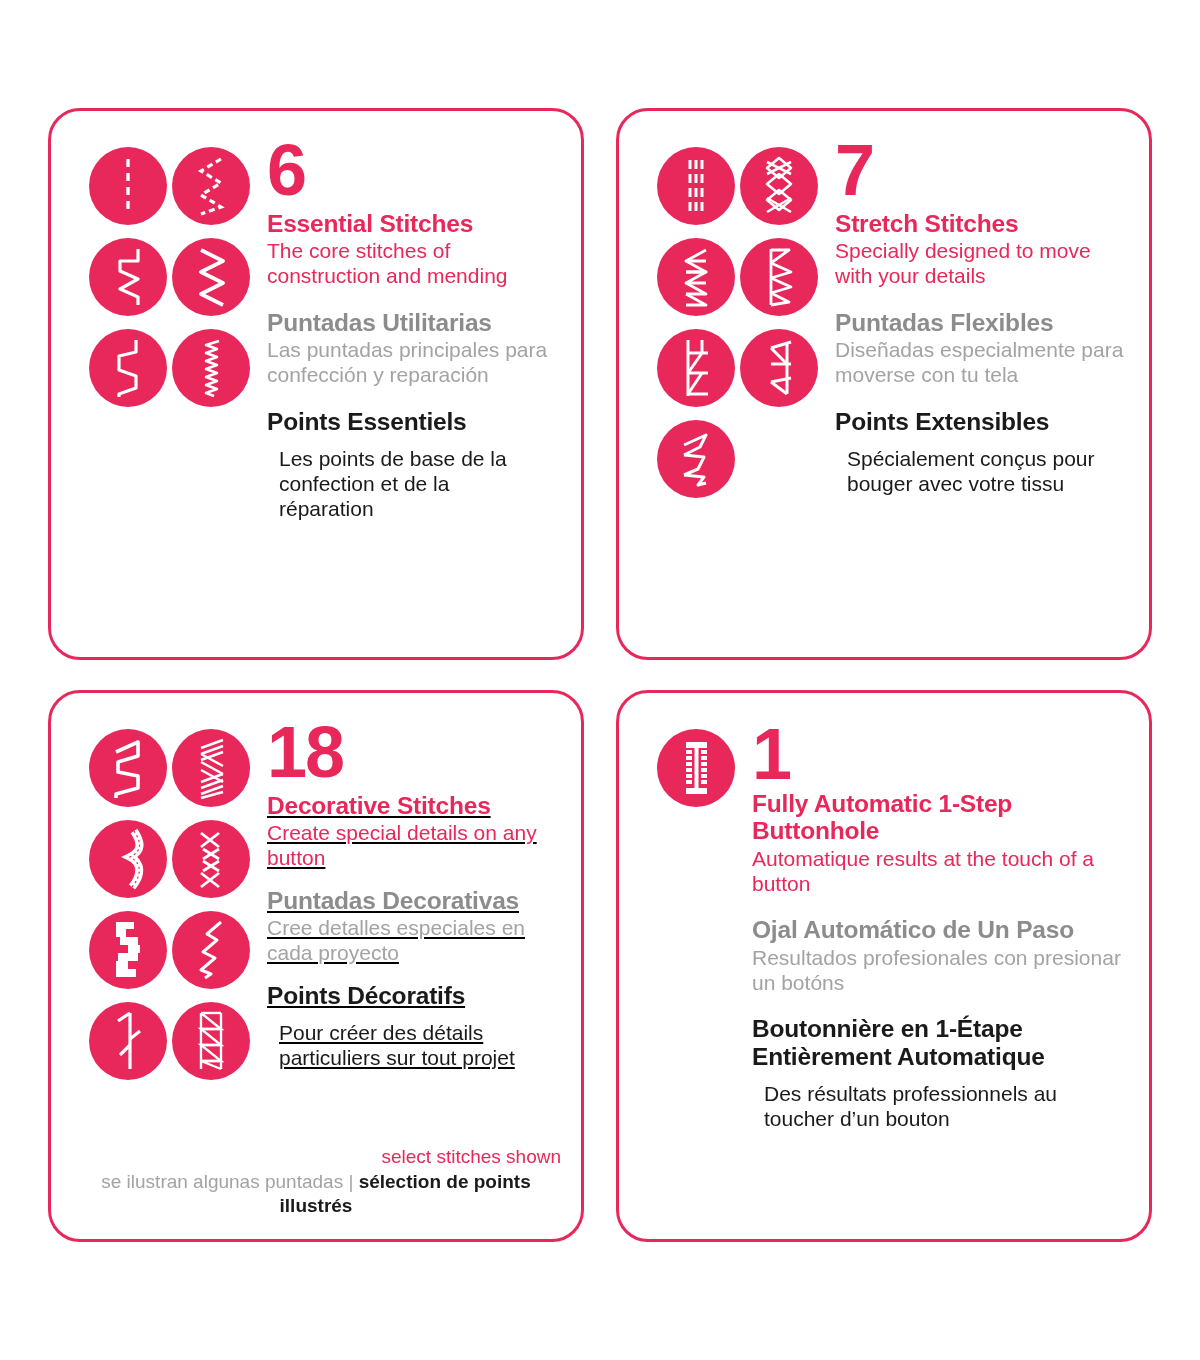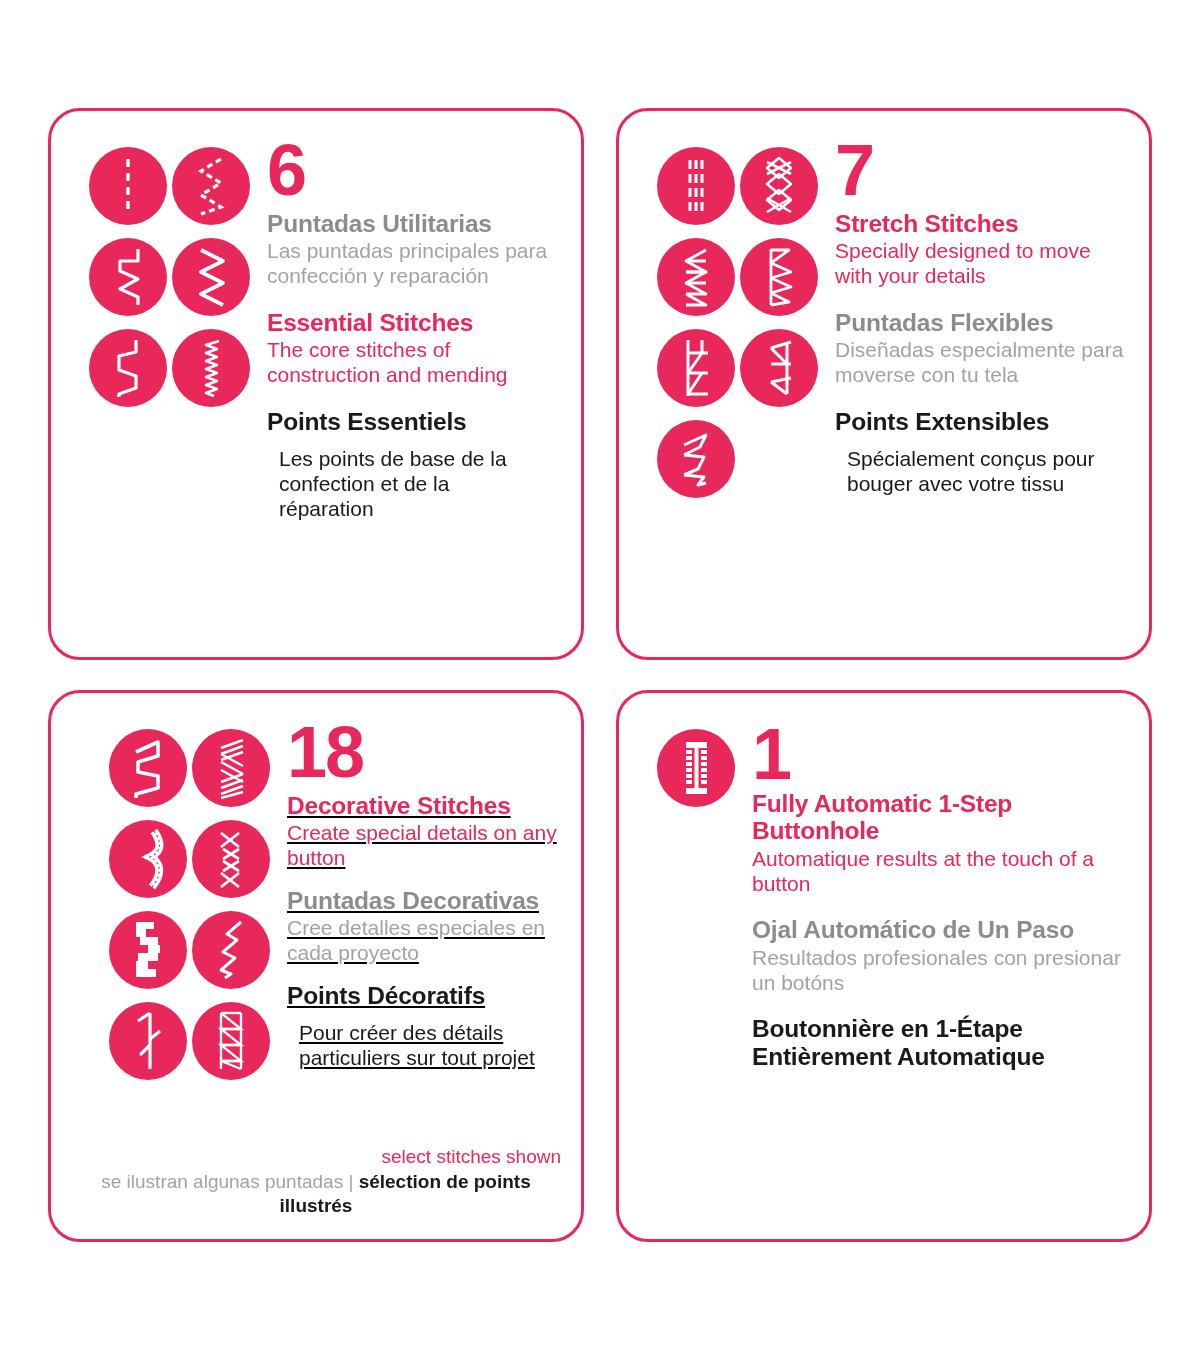--- a/index.html
+++ b/index.html
@@ -27,21 +27,21 @@
 
   .panel {
     border: 3px solid #e8275a;
     border-radius: 32px;
     background: #ffffff;
     box-sizing: border-box;
     position: relative;
   }
   .panel-tl { grid-column: 1; grid-row: 2; margin-left: 48px; margin-right: 6px; }
   .panel-tr { grid-column: 3; grid-row: 2; margin-left: 6px; margin-right: 48px; }
-  .panel-bl { grid-column: 1; grid-row: 4; margin-left: 48px; margin-right: 6px; padding-left: 20px; }
+  .panel-bl { grid-column: 1; grid-row: 4; margin-left: 48px; margin-right: 6px; }
   .panel-br { grid-column: 3; grid-row: 4; margin-left: 6px; margin-right: 48px; }
 
   .panel-inner {
     display: flex;
     padding: 30px 0 0 38px;
     height: 100%;
     box-sizing: border-box;
   }
 
   
@@ -154,27 +154,27 @@
             <polyline points="38,5 25,9 36,13 25,17 36,21 25,25 36,29 25,33 36,37 25,41 36,45 25,49 36,53 25,57 33,60" fill="none" stroke="#fff" stroke-width="2.6" stroke-linejoin="round"></polyline>
           </svg>
         </div>
 
       </div>
 
       <div class="txt-col">
         <div class="big-num">6</div>
 
         <div class="blk">
+          <div class="h-en">Essential Stitches</div>
+          <div class="p-en">The core stitches of construction and mending</div>
+        </div>
+
+        <div class="blk">
           <div class="h-es">Puntadas Utilitarias</div>
           <div class="p-es">Las puntadas principales para confección y reparación</div>
-        </div>
-
-        <div class="blk">
-          <div class="h-en">Essential Stitches</div>
-          <div class="p-en">The core stitches of construction and mending</div>
         </div>
 
         <div class="blk">
           <div class="h-fr">Points Essentiels</div>
           <div class="p-fr">Les points de base de la confection et de la réparation</div>
         </div>
       </div>
     </div>
   </div>
 
@@ -448,18 +448,19 @@
           <div class="p-en">Automatique results at the touch of a button</div>
         </div>
 
         <div class="blk">
           <div class="h-es">Ojal Automático de Un Paso</div>
           <div class="p-es">Resultados profesionales con presionar un botóns</div>
         </div>
 
         <div class="blk">
           <div class="h-fr">Boutonnière en 1-Étape Entièrement Automatique</div>
+          <div class="p-fr">Des résultats professionnels au toucher d’un bouton</div>
         </div>
       </div>
     </div>
   </div>
 
 </div>
 
 </body></html>

